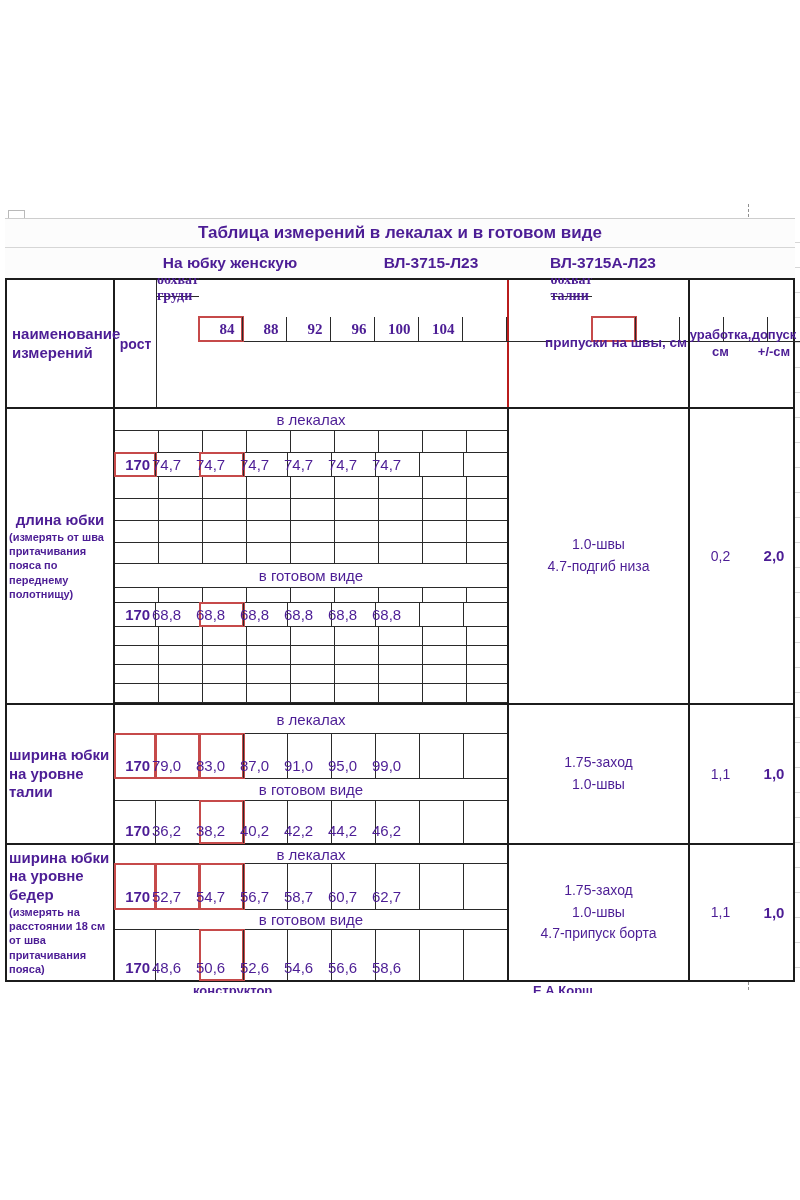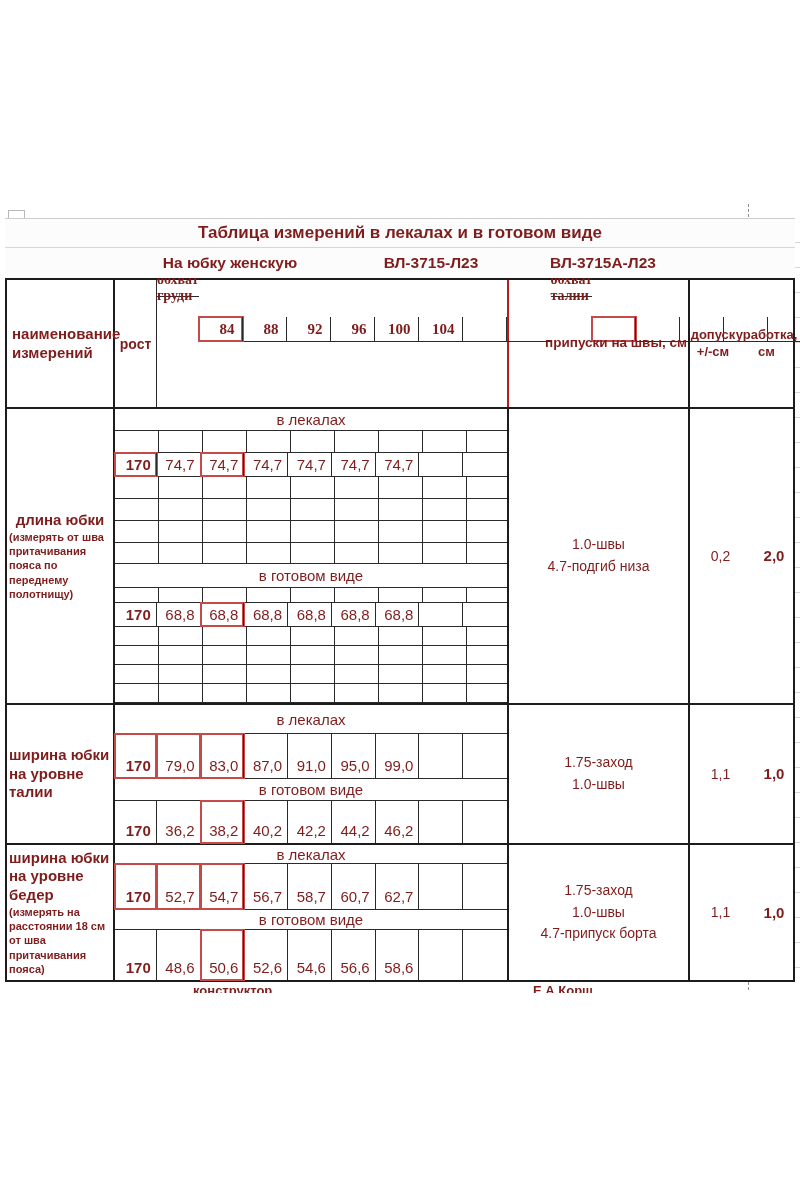--- a/index.html
+++ b/index.html
@@ -1,17 +1,17 @@
 <!DOCTYPE html>
 <html><head>
 <meta charset="utf-8">
 <style>
   * { margin:0; padding:0; box-sizing:border-box; }
   body { background:#e9e9e9; font-family:"Liberation Sans", sans-serif; }
-  .page { position:relative; width:800px; height:1200px; background:#ffffff; color:#7f1d1d; overflow:hidden; }
+  .page { position:relative; width:800px; height:1200px; background:#ffffff; color:#4c1d95; overflow:hidden; }
 
   
   .corner-box { position:absolute; left:8px; top:210px; width:17px; height:9px; border:1px solid #b9b9b9; background:#fff; }
   .pagebreak-line { position:absolute; left:748px; top:204px; height:786px; width:0; border-left:1px dashed #8f8f8f; }
   .edge-grid { position:absolute; left:794px; top:218px; width:6px; height:762px;
     background:repeating-linear-gradient(to bottom, transparent 0 24px, #d6d6d6 24px 25px); }
 
   .sheet { position:absolute; left:5px; top:212px; width:790px; }
 
   .title-row { height:30px; margin-top:6px; border-top:1px solid #cdcdcd; border-bottom:1px solid #d6d6d6;
@@ -56,21 +56,21 @@
     background-image:repeating-linear-gradient(to right, transparent 0 43px, #2a2a2a 43px 44px);
     background-size:393px 100%; background-repeat:no-repeat; }
   .egrid.hp22 { background-image:repeating-linear-gradient(to right, transparent 0 43px, #2a2a2a 43px 44px),
     repeating-linear-gradient(to bottom, transparent 0 21px, #2a2a2a 21px 22px); }
   .egrid.hp19 { border-bottom:none; background-image:repeating-linear-gradient(to right, transparent 0 43px, #2a2a2a 43px 44px),
     repeating-linear-gradient(to bottom, transparent 0 18px, #2a2a2a 18px 19px); }
   .egrid.grow { flex:1; }
   .drow { display:flex; border-bottom:1px solid #2a2a2a; flex:none; }
   .drow.last { border-bottom:none; }
   .rcell { width:42px; border-right:1px solid #2a2a2a; display:flex; align-items:center; justify-content:flex-end; padding-right:5px; font-weight:bold; font-size:15px; }
-  .vcell { width:44px; border-right:1px solid #2a2a2a; display:flex; align-items:center; justify-content:flex-end; padding-right:5px; font-size:15px; }
+  .vcell { width:44px; border-right:1px solid #2a2a2a; display:flex; align-items:center; justify-content:flex-end; padding-right:18px; font-size:15px; }
   .vcell:last-child { border-right:none; }
   .drow.tall { align-items:stretch; }
   .drow.tall .rcell, .drow.tall .vcell { align-items:flex-end; padding-bottom:4px; }
   .drow.tall.grow { flex:1; }
   .red { box-shadow:inset 0 0 0 1px #c64a4a, 0 0 0 1px #c64a4a; }
   .bnote { font-size:11px; line-height:1.3; }
 
   
   .sig { position:relative; height:11px; overflow:hidden; }
   .sig span { position:absolute; top:0; font-weight:bold; font-size:13px; line-height:17px; }
@@ -129,22 +129,22 @@
             <span class="scell">94</span>
             <span class="scell">98</span>
             <span class="scell">102</span>
             <span class="scell">106</span>
             <span class="scell">110</span>
             <span class="scell"></span>
             <span class="scell"></span>
           </div>
         </div>
         <div class="c prip">припуски на швы, см</div>
+        <div class="c urab">уработка, см</div>
         <div class="c dop">допуск +/-см</div>
-        <div class="c urab">уработка, см</div>
       </div>
 
       <div class="band" style="height:296px">
         <div class="c name">
           <span>длина юбки</span>
           <span class="bnote">(измерять от шва притачивания пояса по переднему полотнищу)</span>
         </div>
         <div class="rows">
           <div class="mh" style="height:22px">в лекалах</div>
           <div class="egrid" style="height:22px"></div>

